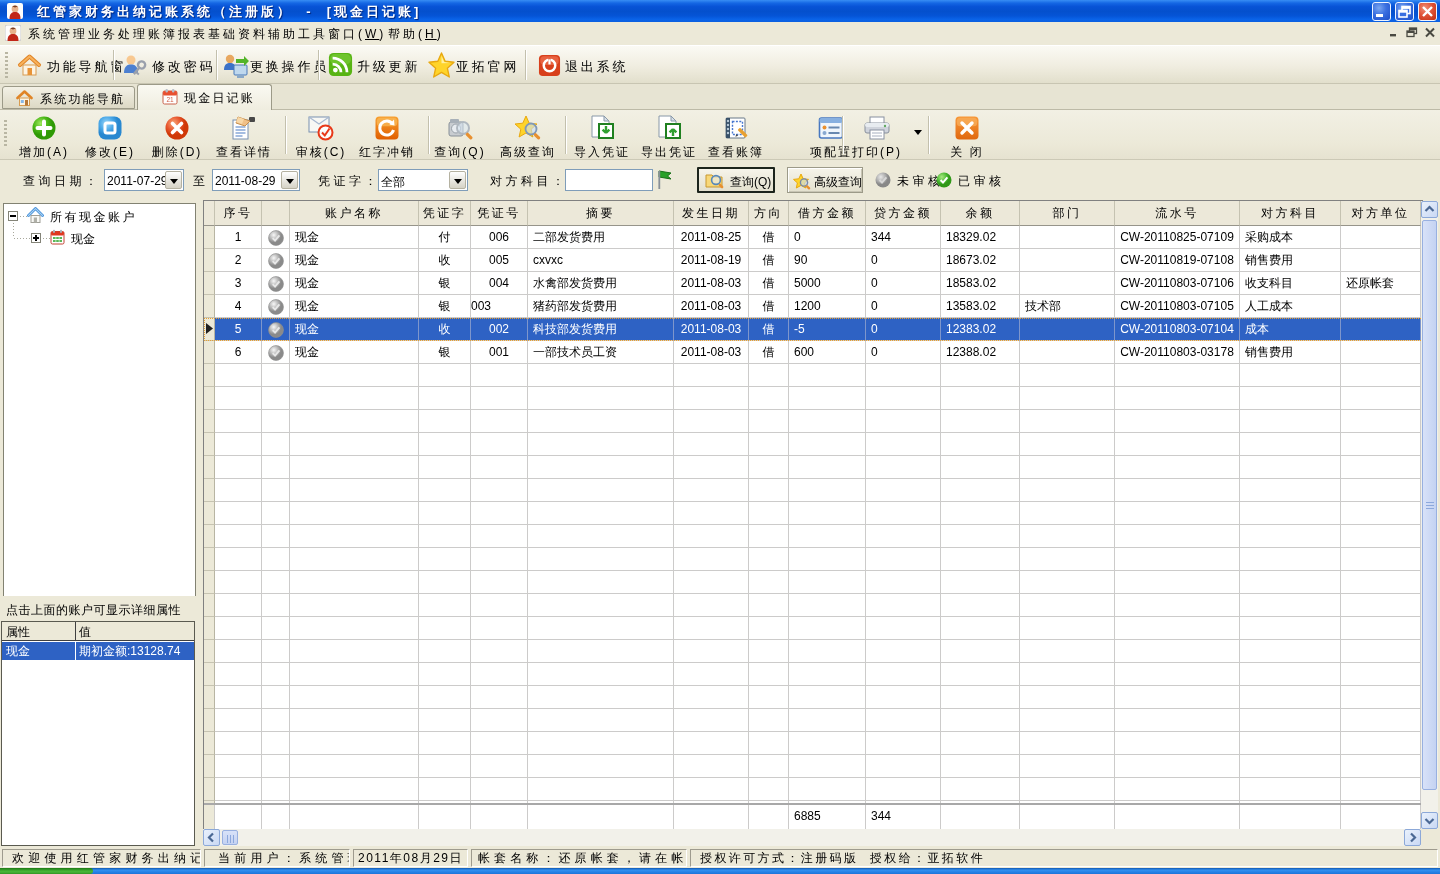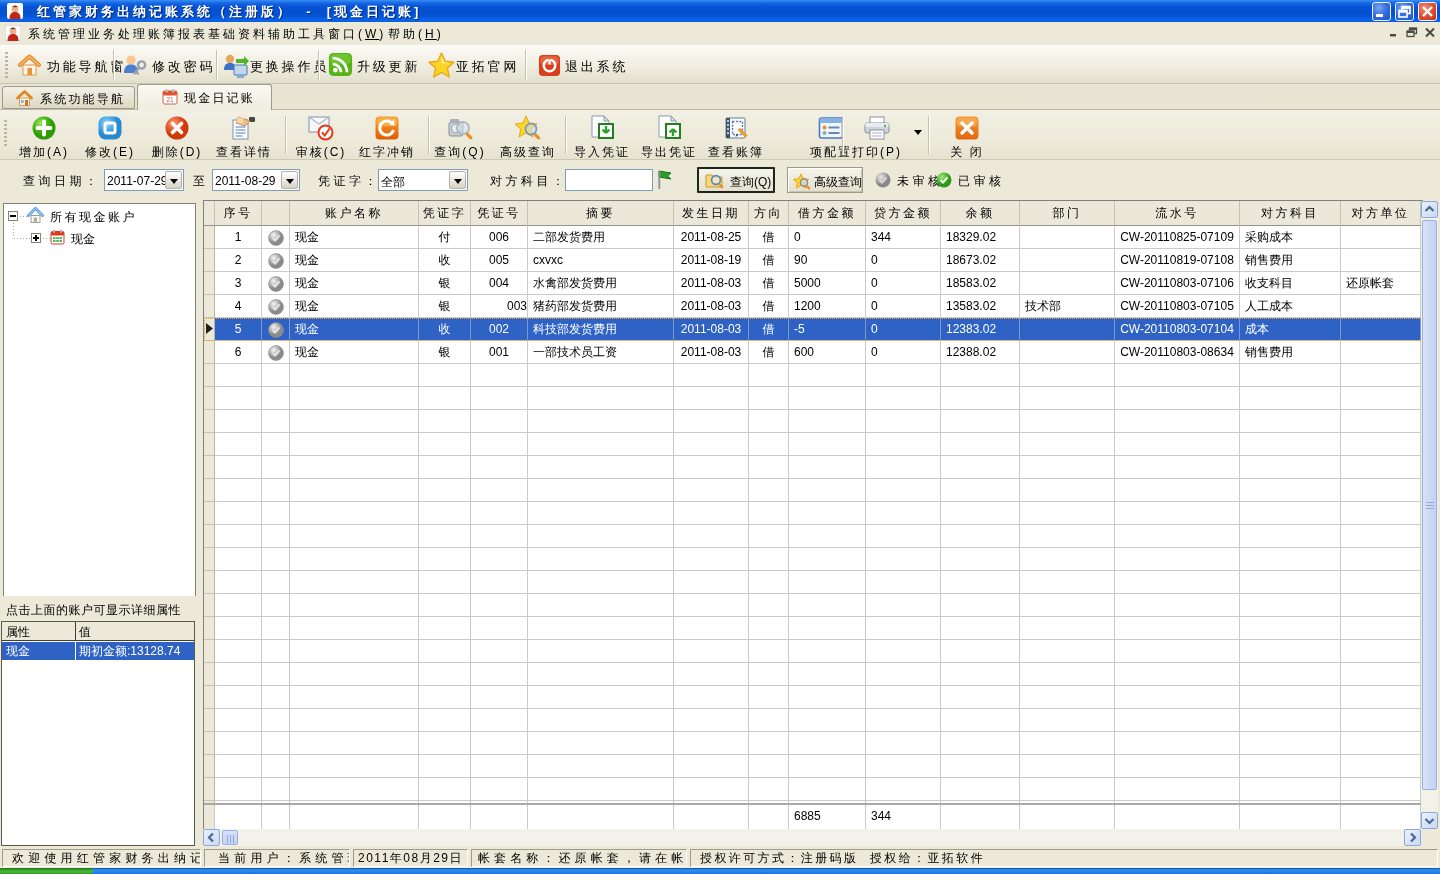--- a/index.html
+++ b/index.html
@@ -568,21 +568,21 @@
       </div>
 <div class="row">
         <div class="cell ind" style="width:11px"></div>
         <div class="cell" style="width:47px;text-align:center">4</div>
         <div class="cell" style="width:28px;text-align:center"><svg class="ckk" width="16" height="16" viewBox="0 0 15 15">
             <circle cx="7.5" cy="7.5" r="7" fill="url(#silv)" stroke="#909090" stroke-width=".6"></circle>
             <path d="M4.4 7.6 L6.6 9.9 L10.7 5.1" fill="none" stroke="#E8E8E8" stroke-width="1.8"></path>
           </svg></div>
         <div class="cell" style="width:129px;text-align:left;padding-left:5px">现金</div>
         <div class="cell" style="width:52px;text-align:center">银</div>
-        <div class="cell" style="width:57px;text-align:right">003</div>
+        <div class="cell" style="width:57px;text-align:left">003</div>
         <div class="cell" style="width:146px;text-align:left;padding-left:5px">猪药部发货费用</div>
         <div class="cell" style="width:75px;text-align:center">2011-08-03</div>
         <div class="cell" style="width:40px;text-align:center">借</div>
         <div class="cell" style="width:77px;text-align:left;padding-left:5px">1200</div>
         <div class="cell" style="width:75px;text-align:left;padding-left:5px">0</div>
         <div class="cell" style="width:79px;text-align:left;padding-left:5px">13583.02</div>
         <div class="cell" style="width:95px;text-align:left;padding-left:5px">技术部</div>
         <div class="cell" style="width:125px;text-align:center">CW-20110803-07105</div>
         <div class="cell" style="width:101px;text-align:left;padding-left:5px">人工成本</div>
         <div class="cell" style="width:80px;text-align:left;padding-left:5px"></div>
@@ -620,21 +620,21 @@
         <div class="cell" style="width:129px;text-align:left;padding-left:5px">现金</div>
         <div class="cell" style="width:52px;text-align:center">银</div>
         <div class="cell" style="width:57px;text-align:center">001</div>
         <div class="cell" style="width:146px;text-align:left;padding-left:5px">一部技术员工资</div>
         <div class="cell" style="width:75px;text-align:center">2011-08-03</div>
         <div class="cell" style="width:40px;text-align:center">借</div>
         <div class="cell" style="width:77px;text-align:left;padding-left:5px">600</div>
         <div class="cell" style="width:75px;text-align:left;padding-left:5px">0</div>
         <div class="cell" style="width:79px;text-align:left;padding-left:5px">12388.02</div>
         <div class="cell" style="width:95px;text-align:left;padding-left:5px"></div>
-        <div class="cell" style="width:125px;text-align:center">CW-20110803-08634</div>
+        <div class="cell" style="width:125px;text-align:center">CW-20110803-03178</div>
         <div class="cell" style="width:101px;text-align:left;padding-left:5px">销售费用</div>
         <div class="cell" style="width:80px;text-align:left;padding-left:5px"></div>
       </div>
 <div class="row">
         <div class="cell ind" style="width:11px"></div>
         <div class="cell" style="width:47px"></div>
         <div class="cell" style="width:28px"></div>
         <div class="cell" style="width:129px"></div>
         <div class="cell" style="width:52px"></div>
         <div class="cell" style="width:57px"></div>

